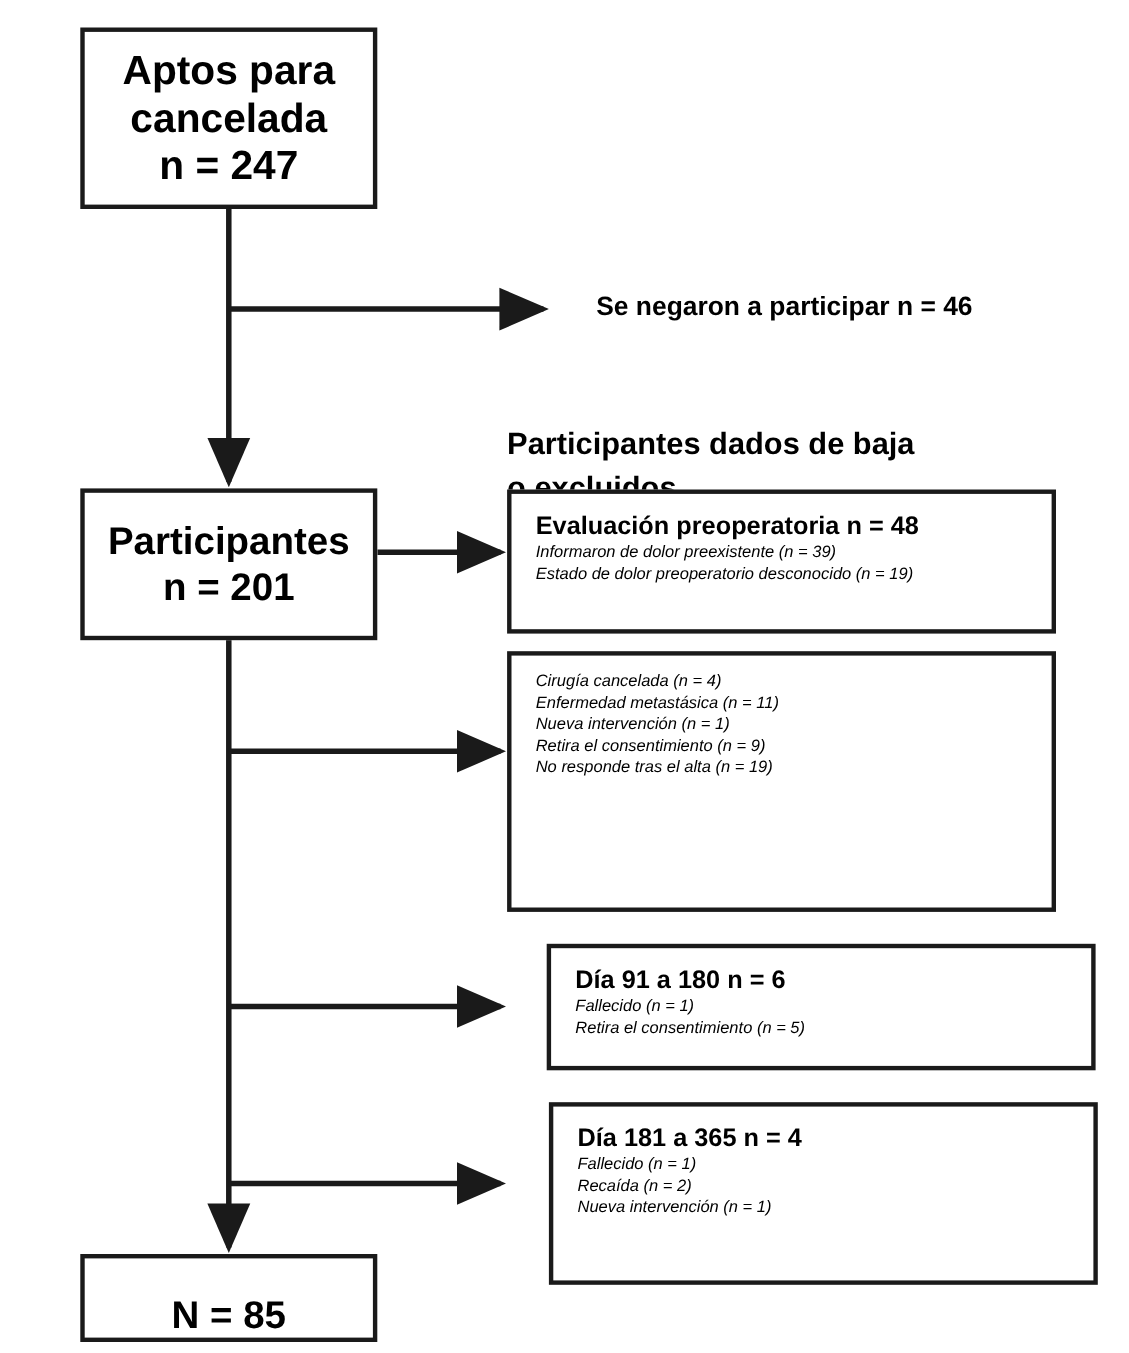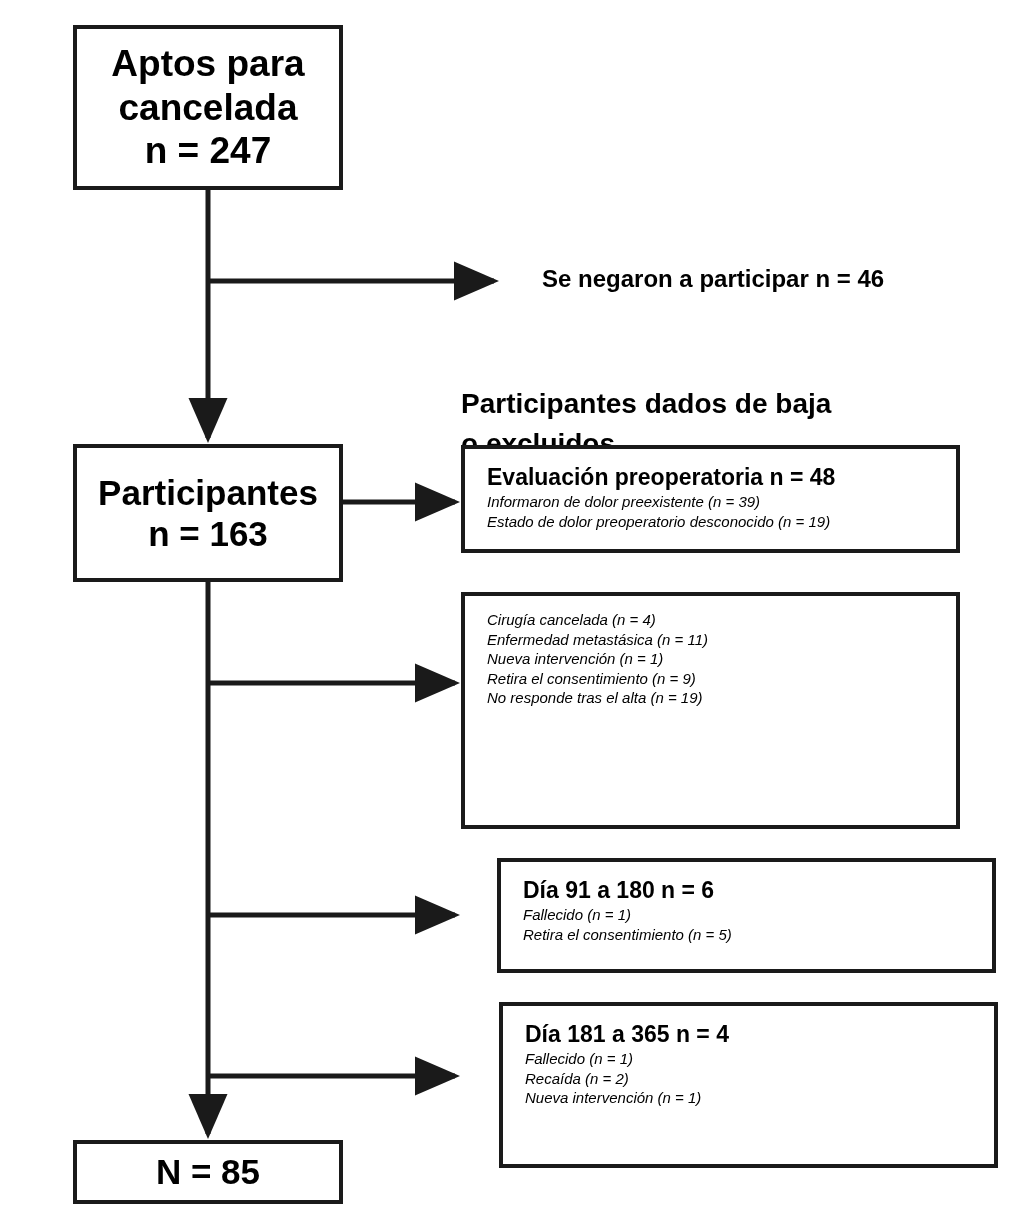--- a/index.html
+++ b/index.html
@@ -57,42 +57,43 @@
     left: 73px;
     top: 444px;
     width: 270px;
     height: 138px;
     font-size: 35px;
   }
   #node-final {
     left: 73px;
     top: 1140px;
     width: 270px;
-    height: 64px;
+    height: 80px;
     font-size: 35px;
+    justify-content: flex-end;
   }
   .exclusion {
     left: 461px;
     width: 499px;
     padding: 14px 0 8px 22px;
     box-sizing: border-box;
   }
   .exclusion .ex-title {
     font-size: 23px;
     font-weight: bold;
     line-height: 1.28;
     white-space: nowrap;
   }
   .exclusion .ex-item {
     font-size: 15px;
     font-style: italic;
     line-height: 1.30;
     white-space: nowrap;
   }
-  #node-preop  { top: 445px;  height: 108px; }
+  #node-preop  { top: 445px;  height: 131px; }
   #node-d0     { top: 592px;  height: 237px; }
   #node-d91    { top: 858px;  height: 115px; margin-left: 36px; }
   #node-d181   { top: 1002px; height: 166px; margin-left: 38px; }
 
   .free-text {
     position: absolute;
     font-weight: bold;
     white-space: nowrap;
   }
   #label-refused {
@@ -139,21 +140,21 @@
   </svg>
 
   <div class="node node-main" id="node-eligible">
     <span class="line">Aptos para</span>
     <span class="line">cancelada</span>
     <span class="line">n = 247</span>
   </div>
 
   <div class="node node-main" id="node-participants">
     <span class="line">Participantes</span>
-    <span class="line">n = 163</span>
+    <span class="line">n = 201</span>
   </div>
 
   <div class="node node-main" id="node-final">
     <span class="line">N = 85</span>
   </div>
 
   <div class="free-text" id="label-refused">Se negaron a participar n = 46</div>
 
   <div class="free-text" id="heading-excluded">
     <span class="line">Participantes dados de baja</span>

